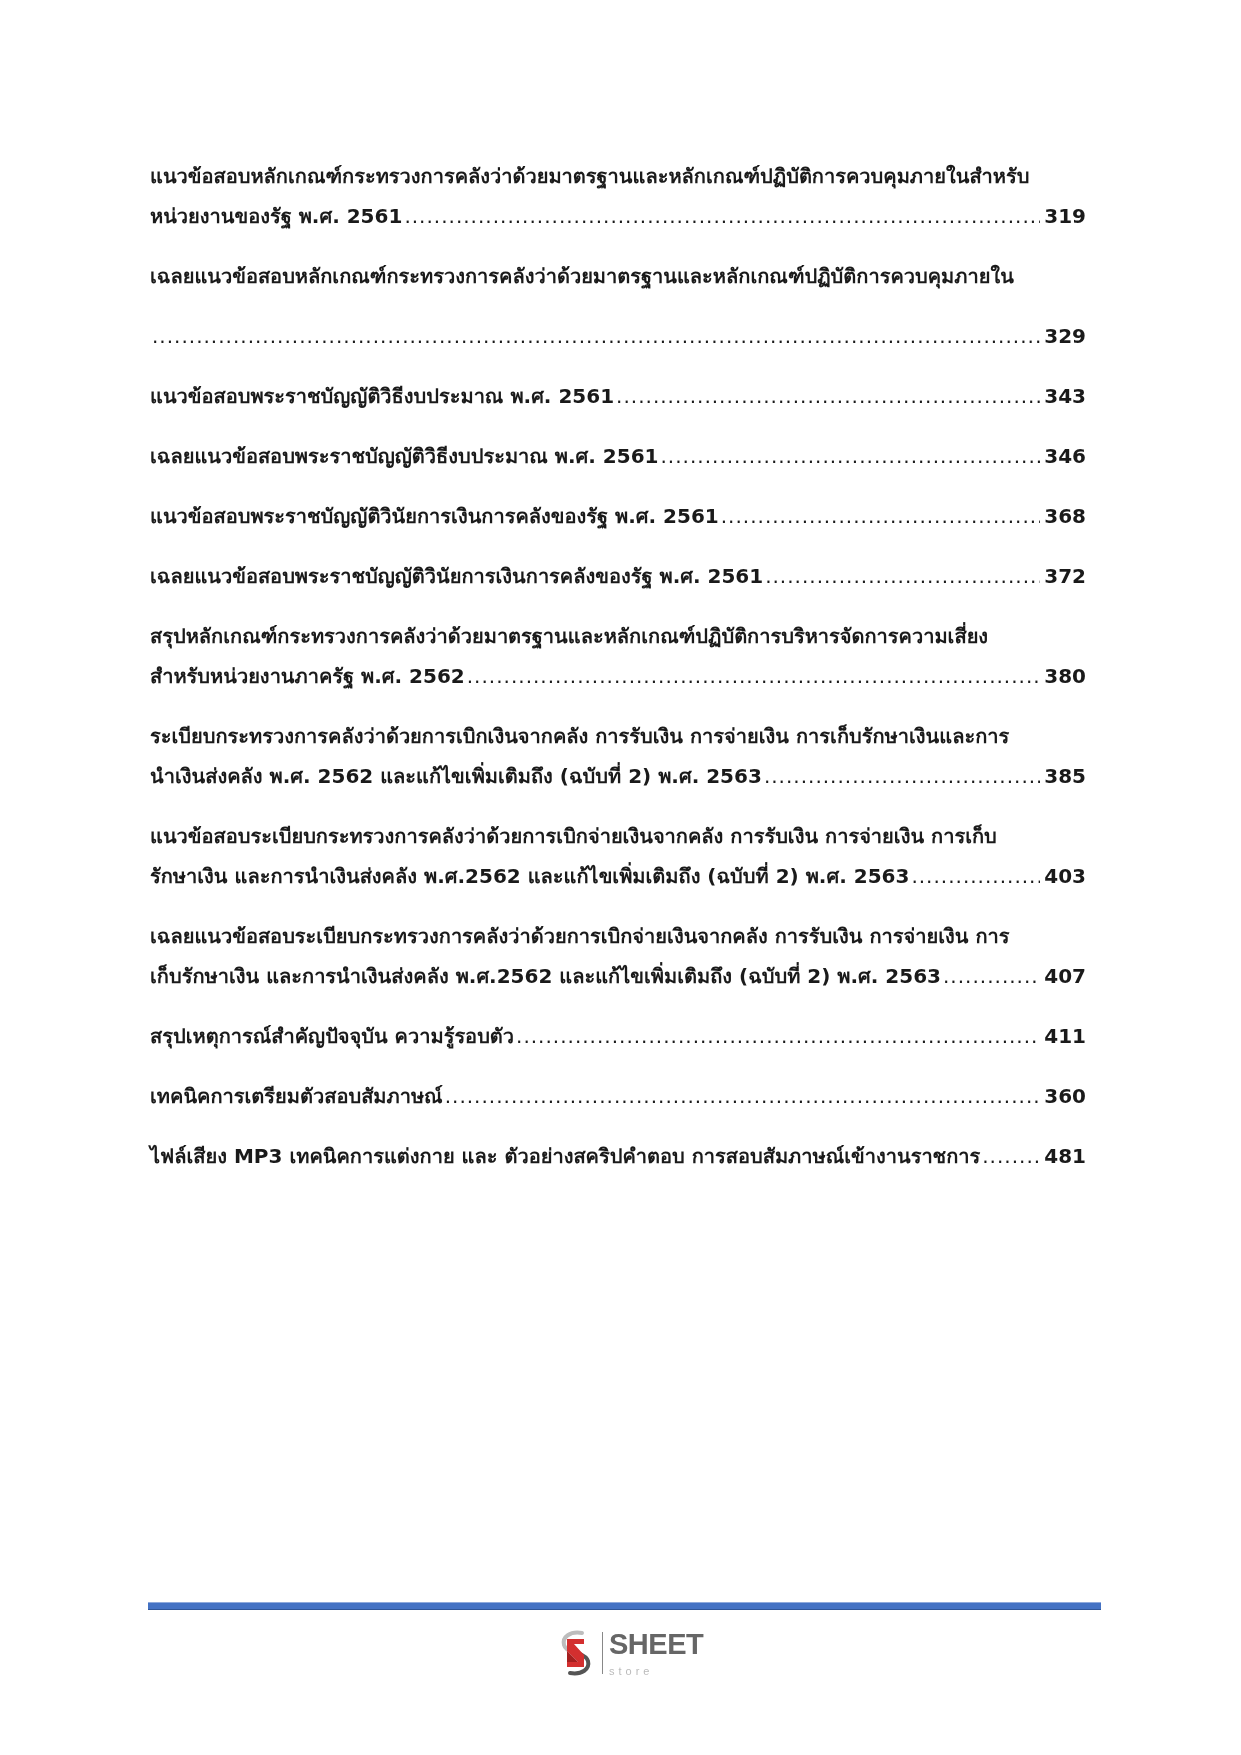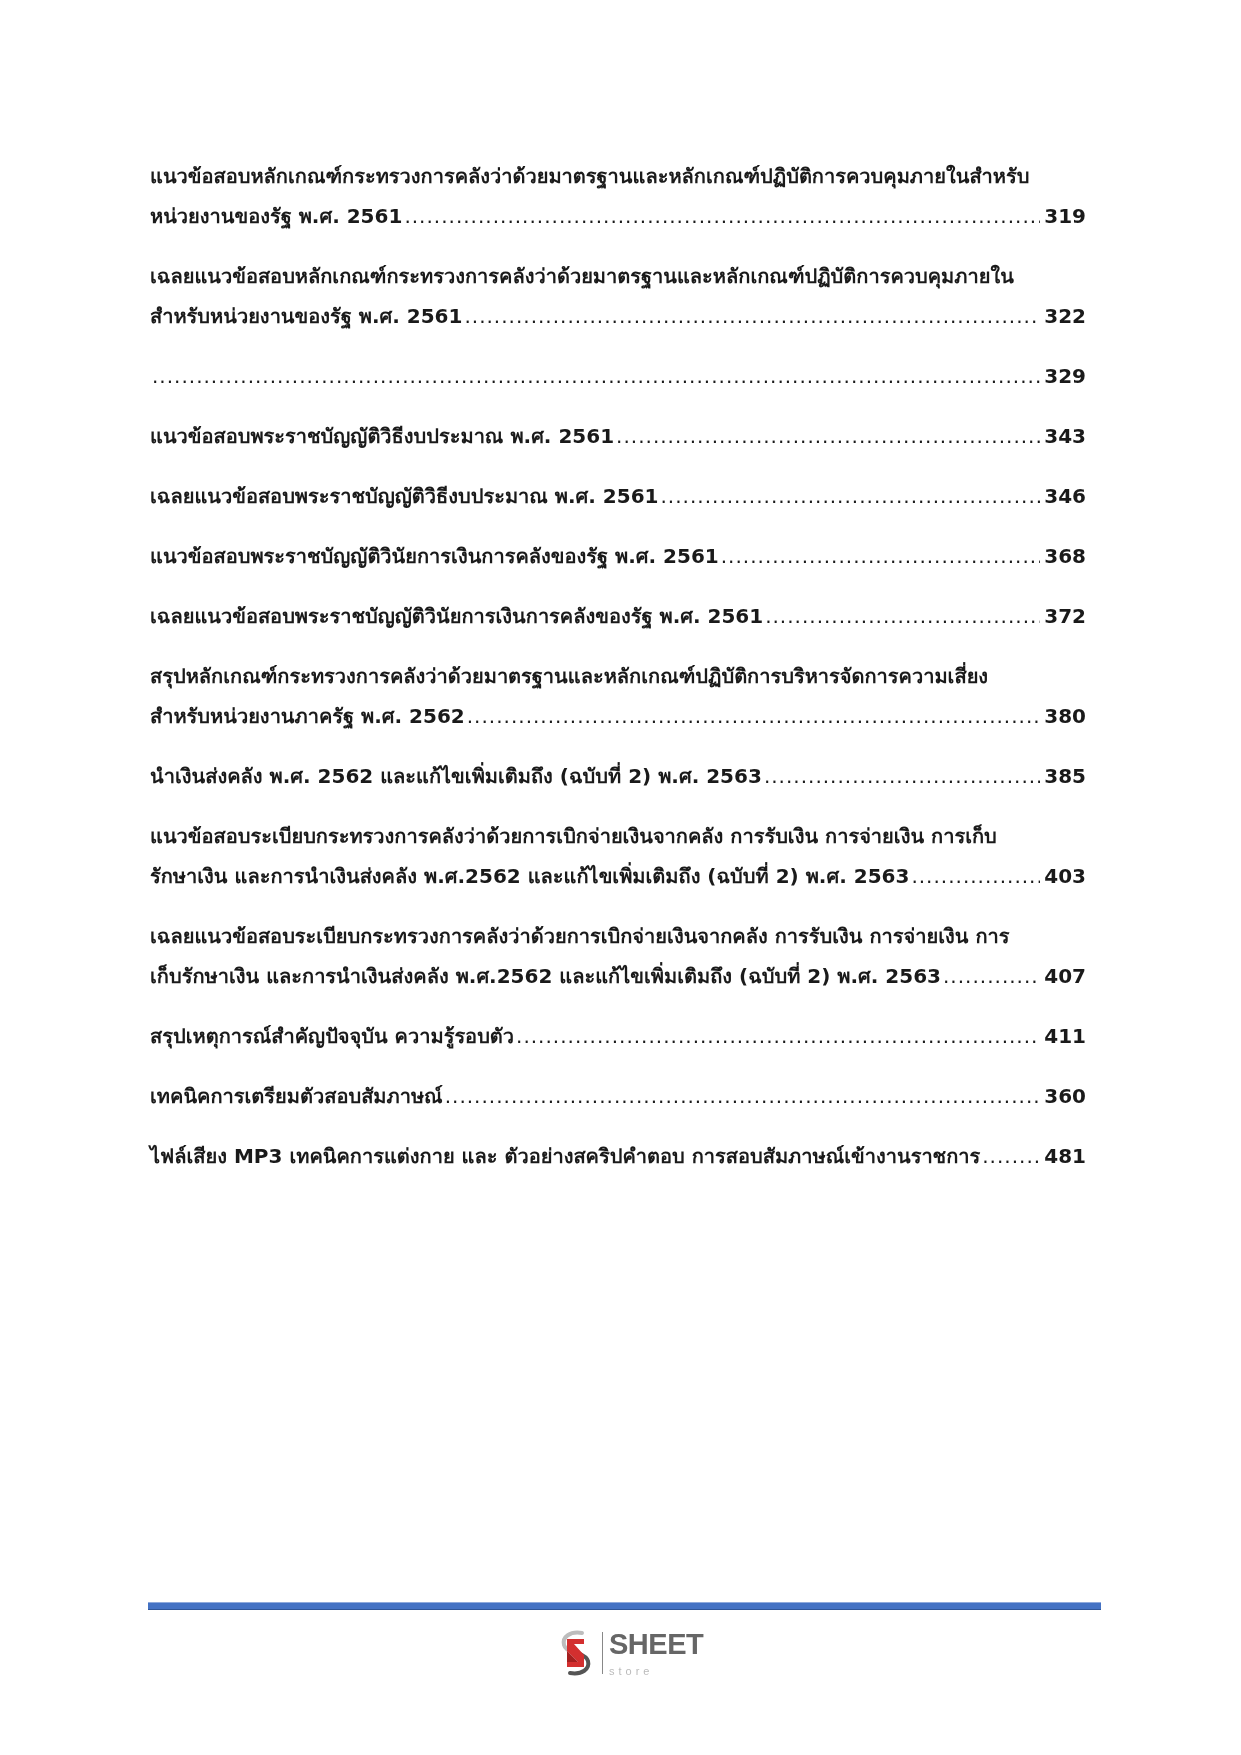--- a/index.html
+++ b/index.html
@@ -113,25 +113,20 @@
       <span class="text">หน่วยงานของรัฐ พ.ศ. 2561</span>
       <span class="leader"></span>
       <span class="page">319</span>
     </div>
   </div>
 
   <div class="toc-entry">
     <div class="toc-line">
       <span class="text">เฉลยแนวข้อสอบหลักเกณฑ์กระทรวงการคลังว่าด้วยมาตรฐานและหลักเกณฑ์ปฏิบัติการควบคุมภายใน</span>
     </div>
-    <div class="toc-line">
-      <span class="text">สำหรับหน่วยงานของรัฐ พ.ศ. 2561</span>
-      <span class="leader"></span>
-      <span class="page">322</span>
-    </div>
   </div>
 
   <div class="toc-entry">
     <div class="toc-line">
       <span class="leader"></span>
       <span class="page">329</span>
     </div>
   </div>
 
   <div class="toc-entry">
@@ -172,20 +167,23 @@
       <span class="text">สรุปหลักเกณฑ์กระทรวงการคลังว่าด้วยมาตรฐานและหลักเกณฑ์ปฏิบัติการบริหารจัดการความเสี่ยง</span>
     </div>
     <div class="toc-line">
       <span class="text">สำหรับหน่วยงานภาครัฐ พ.ศ. 2562</span>
       <span class="leader"></span>
       <span class="page">380</span>
     </div>
   </div>
 
   <div class="toc-entry">
+    <div class="toc-line">
+      <span class="text">ระเบียบกระทรวงการคลังว่าด้วยการเบิกเงินจากคลัง การรับเงิน การจ่ายเงิน  การเก็บรักษาเงินและการ</span>
+    </div>
     <div class="toc-line">
       <span class="text">นำเงินส่งคลัง พ.ศ. 2562 และแก้ไขเพิ่มเติมถึง (ฉบับที่ 2) พ.ศ. 2563</span>
       <span class="leader"></span>
       <span class="page">385</span>
     </div>
   </div>
 
   <div class="toc-entry">
     <div class="toc-line">
       <span class="text">แนวข้อสอบระเบียบกระทรวงการคลังว่าด้วยการเบิกจ่ายเงินจากคลัง การรับเงิน การจ่ายเงิน  การเก็บ</span>

